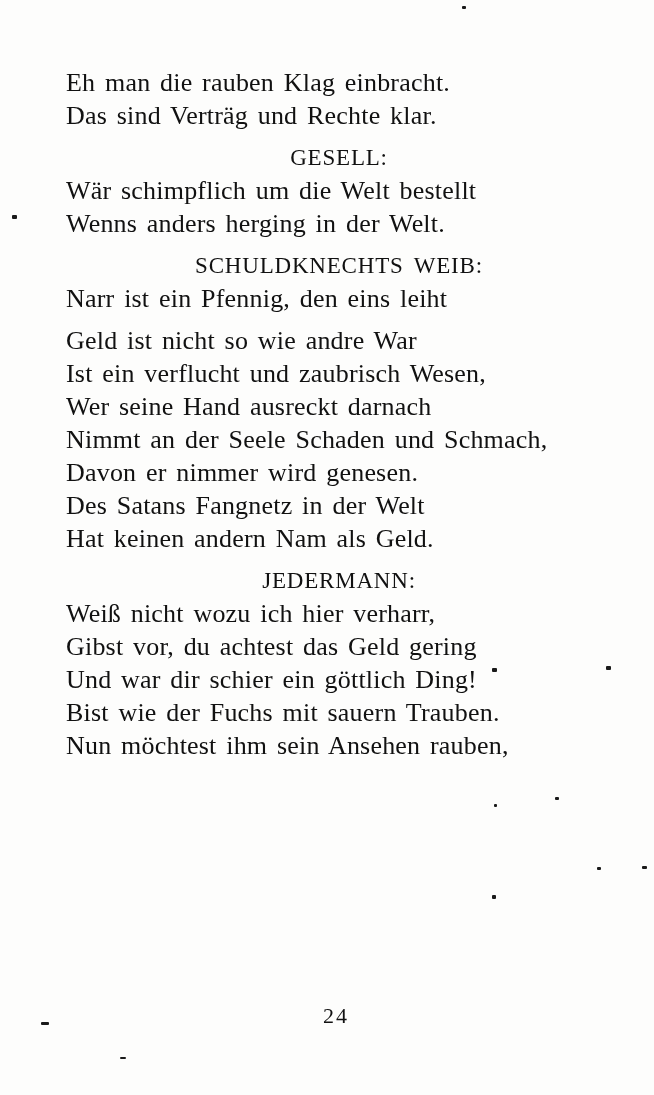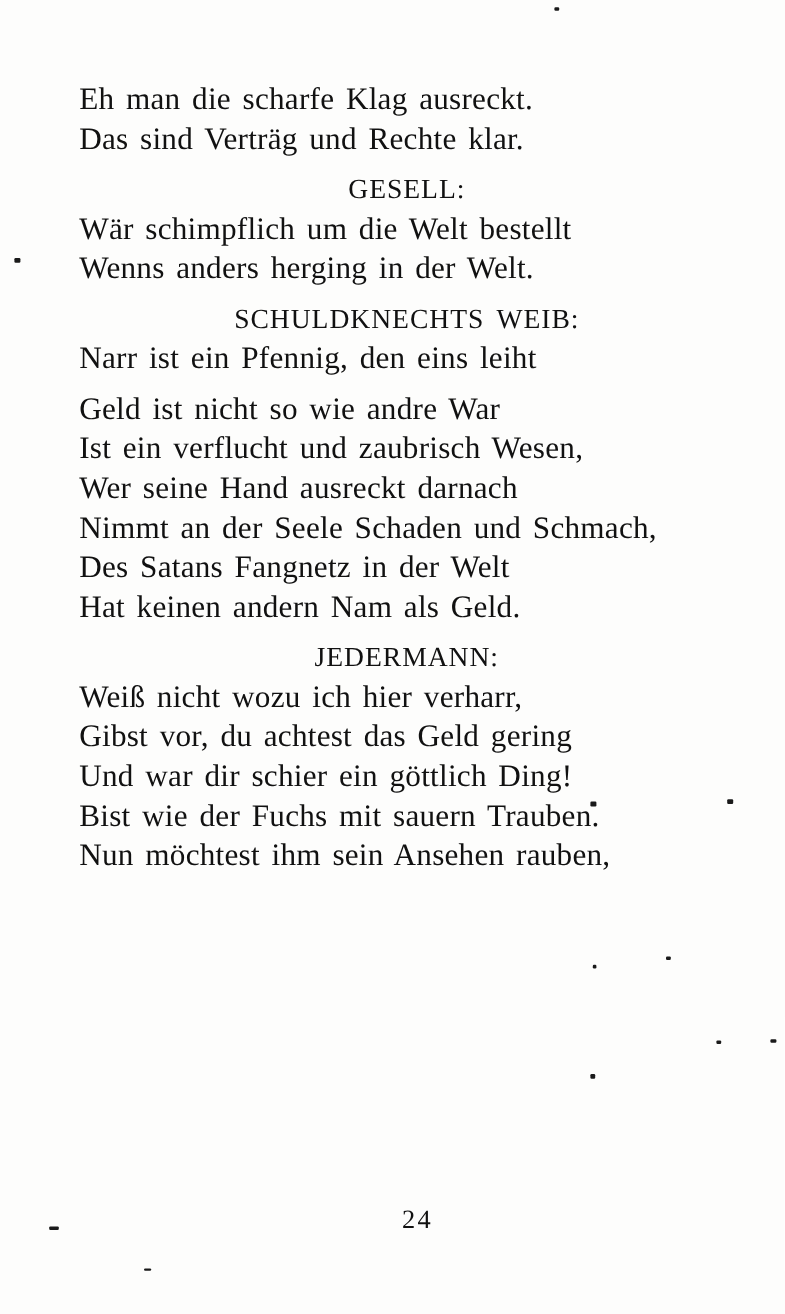--- a/index.html
+++ b/index.html
@@ -36,55 +36,56 @@
   .verse {
     font-size: 26px;
     line-height: 33px;
     letter-spacing: 0.2px;
     word-spacing: 3px;
     white-space: nowrap;
   }
   .page-number {
     position: absolute;
     top: 1002px;
-    left: 348px;
+    left: 336px;
     transform: translateX(-50%);
     font-size: 22px;
     letter-spacing: 2px;
     line-height: 28px;
   }
   .speck {
     position: absolute;
     background: #1a1a1a;
     border-radius: 1px;
   }
 </style>
 </head>
 <body>
 
 <div class="book-page">
   <div class="poem">
       <div class="stanza">
-        <div class="verse">Eh man die scharfe Klag ausreckt.</div>
+        <div class="verse">Eh man die rauben Klag einbracht.</div>
         <div class="verse">Das sind Verträg und Rechte klar.</div>
       </div>
       <div class="stanza">
         <div class="speaker">GESELL:</div>
         <div class="verse">Wär schimpflich um die Welt bestellt</div>
         <div class="verse">Wenns anders herging in der Welt.</div>
       </div>
       <div class="stanza">
         <div class="speaker">SCHULDKNECHTS WEIB:</div>
         <div class="verse">Narr ist ein Pfennig, den eins leiht</div>
       </div>
       <div class="stanza">
         <div class="verse">Geld ist nicht so wie andre War</div>
         <div class="verse">Ist ein verflucht und zaubrisch Wesen,</div>
         <div class="verse">Wer seine Hand ausreckt darnach</div>
         <div class="verse">Nimmt an der Seele Schaden und Schmach,</div>
+        <div class="verse">Davon er nimmer wird genesen.</div>
         <div class="verse">Des Satans Fangnetz in der Welt</div>
         <div class="verse">Hat keinen andern Nam als Geld.</div>
       </div>
       <div class="stanza">
         <div class="speaker">JEDERMANN:</div>
         <div class="verse">Weiß nicht wozu ich hier verharr,</div>
         <div class="verse">Gibst vor, du achtest das Geld gering</div>
         <div class="verse">Und war dir schier ein göttlich Ding!</div>
         <div class="verse">Bist wie der Fuchs mit sauern Trauben.</div>
         <div class="verse">Nun möchtest ihm sein Ansehen rauben,</div>

